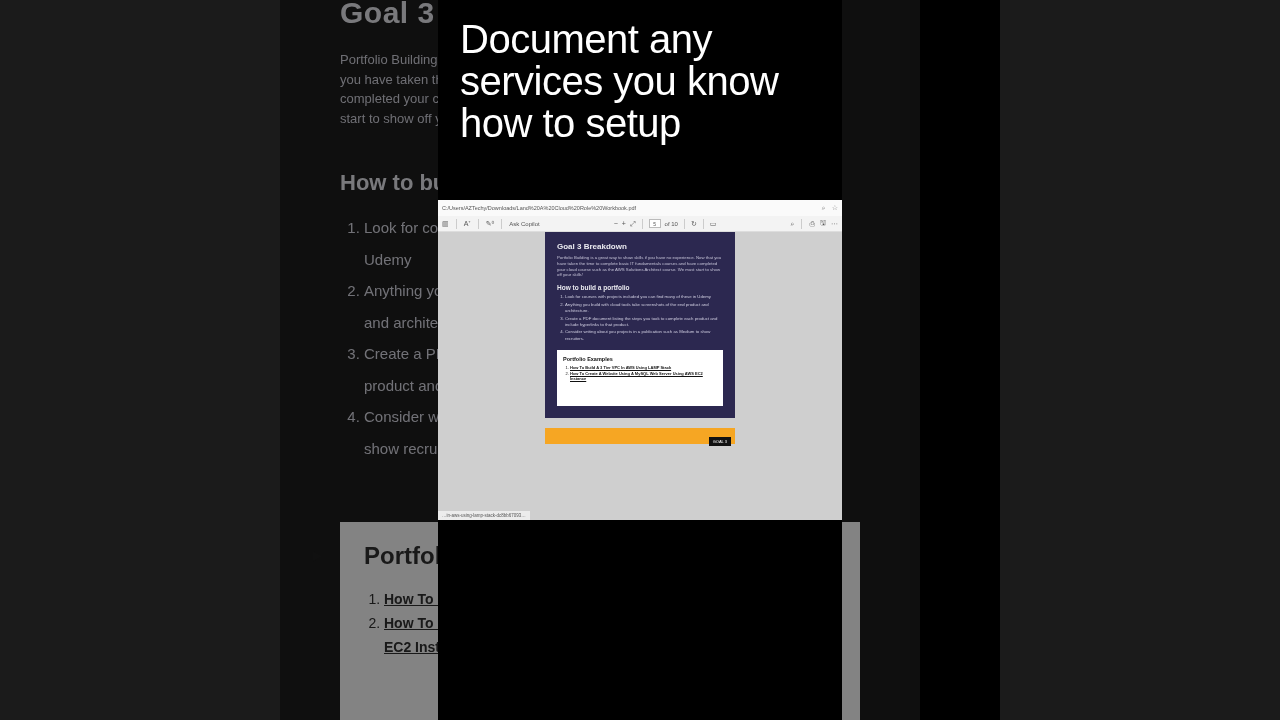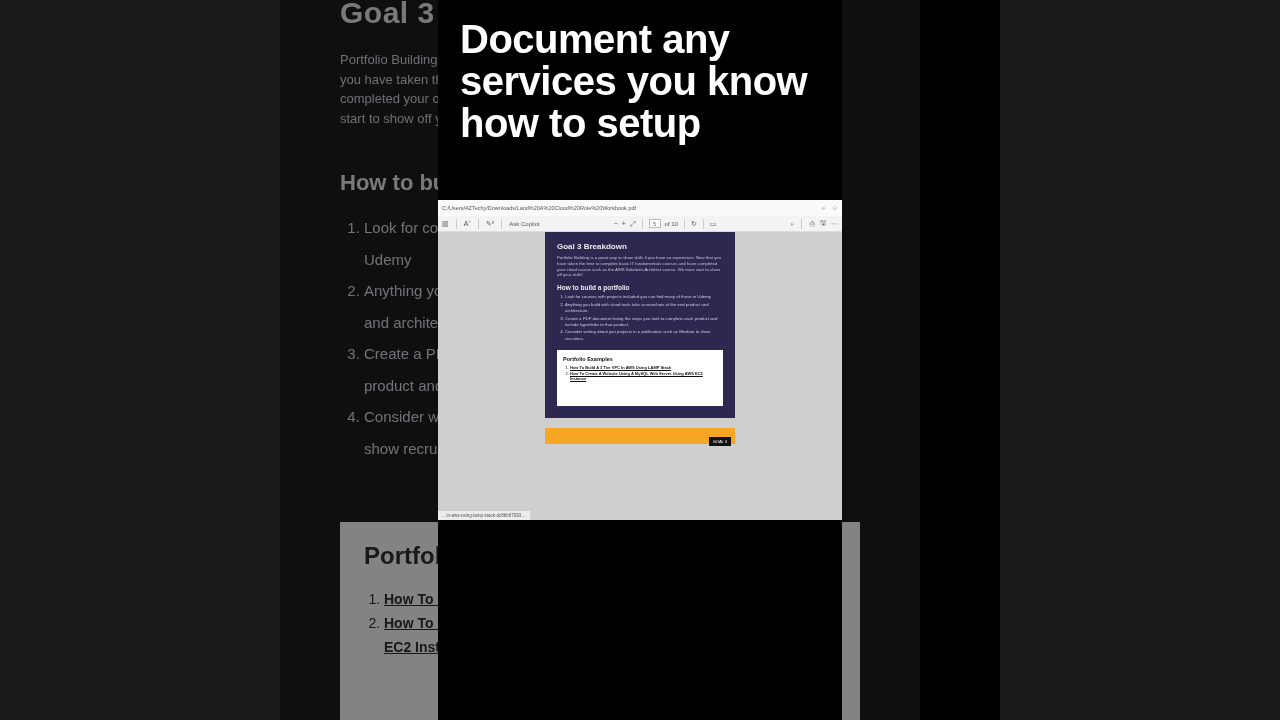--- a/index.html
+++ b/index.html
@@ -81,21 +81,21 @@
   .fg {
     position: absolute;
     left: 438px; top: 0;
     width: 404px; height: 720px;
     background: #000;
   }
   .fg-headline {
     color: #fff;
     font-size: 40px;
     line-height: 1.05;
-    font-weight: 700;
+    font-weight: 400;
     padding: 18px 18px 10px 22px;
     letter-spacing: -0.5px;
   }
 
   
   .pdf-window {
     position: absolute;
     left: 0; top: 200px;
     width: 404px; height: 320px;
     background: #cfcfcf;

